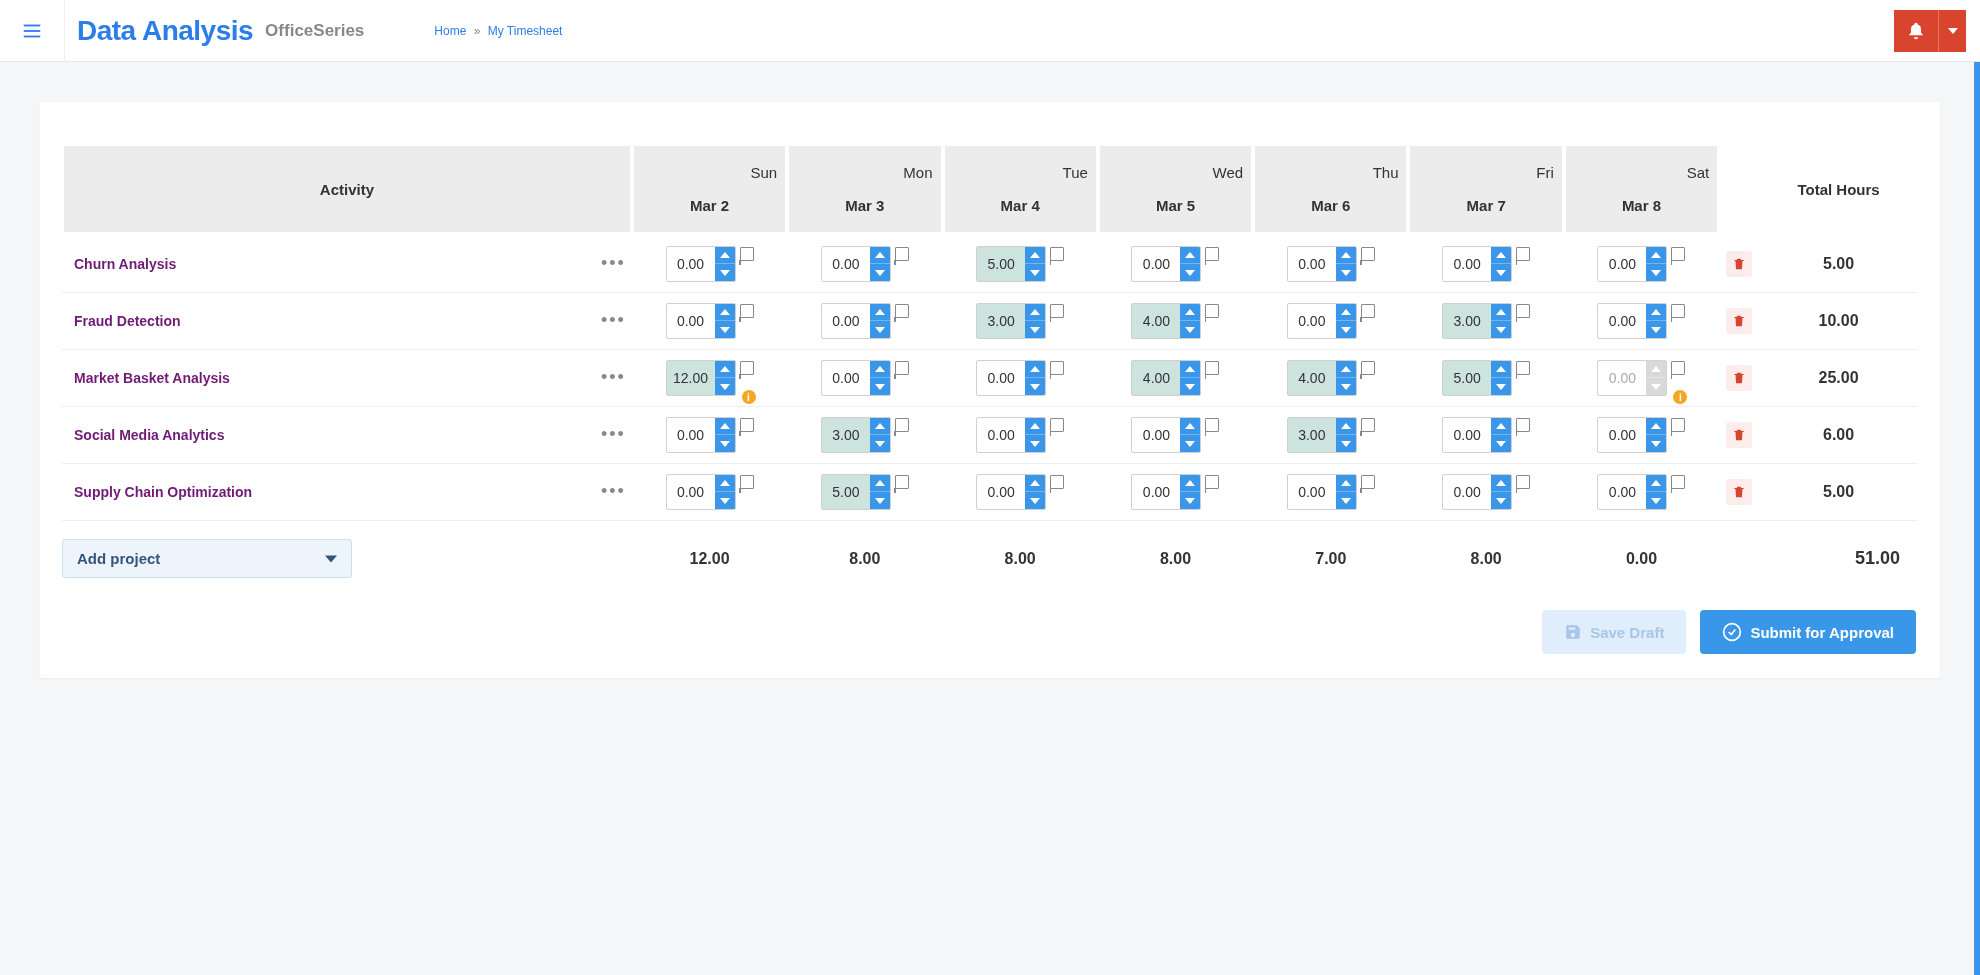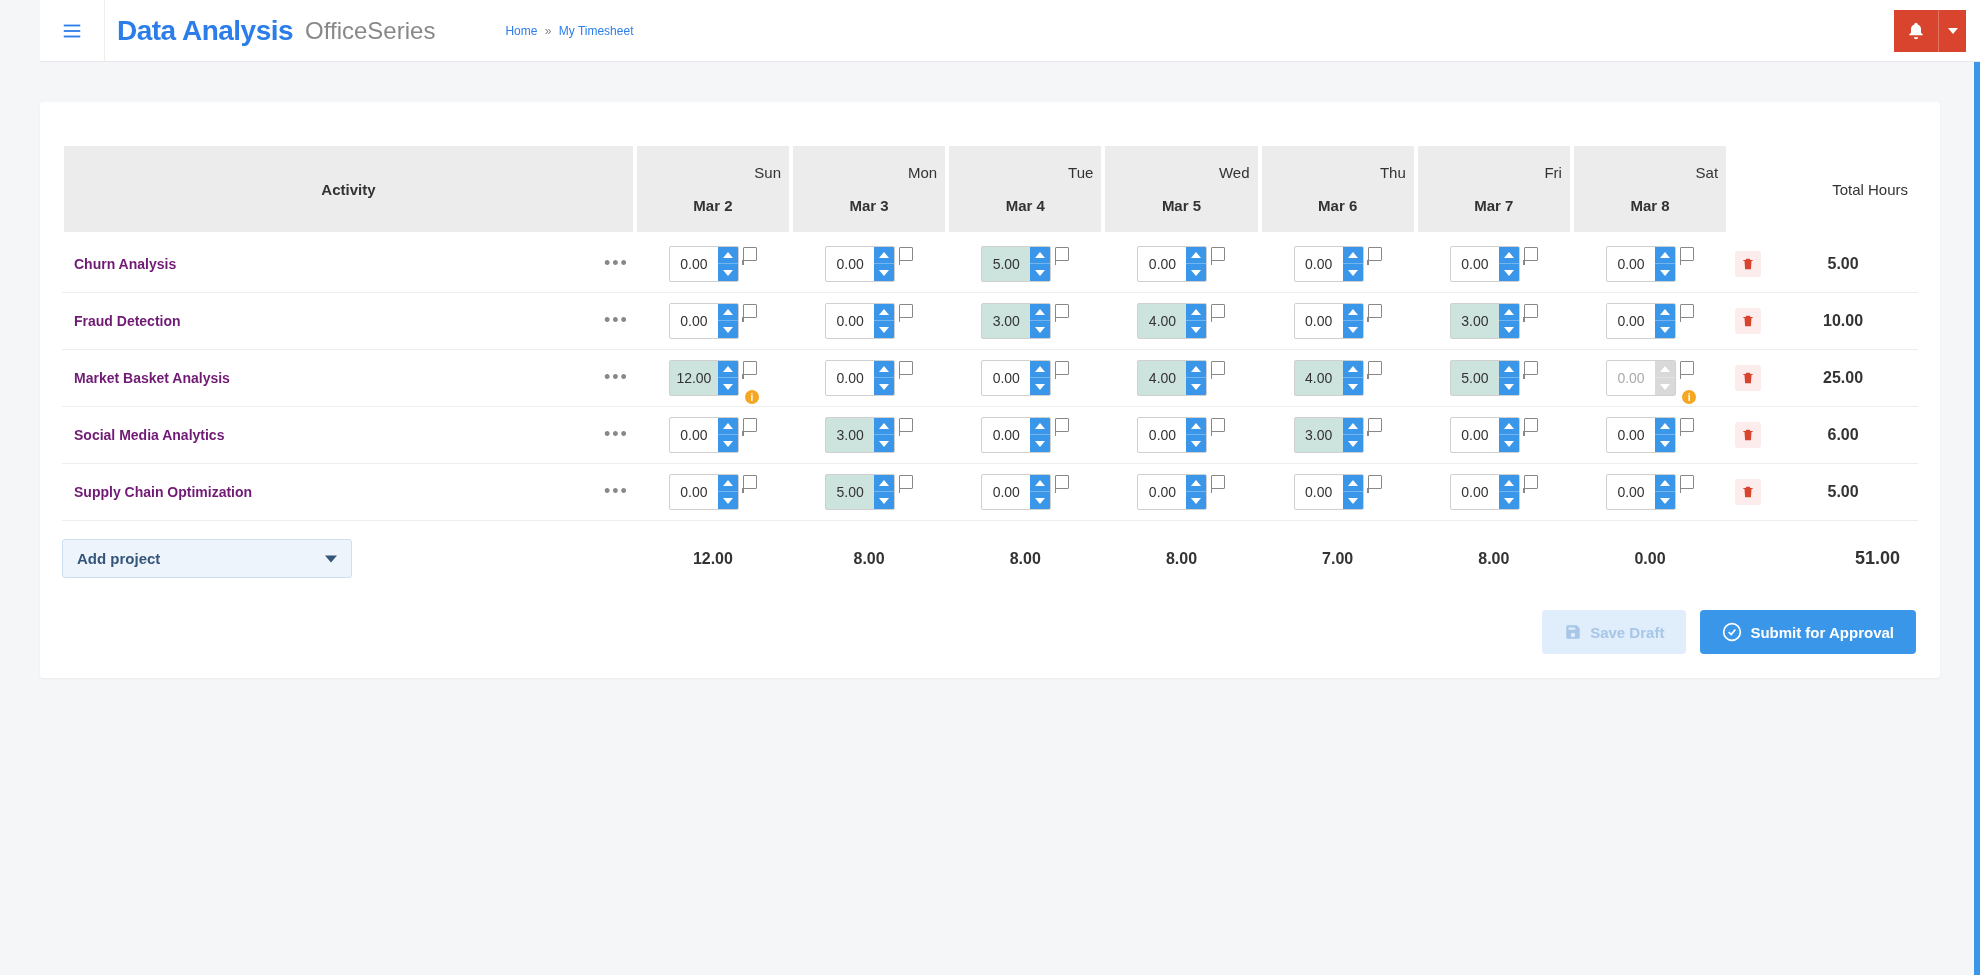--- a/index.html
+++ b/index.html
@@ -1,37 +1,37 @@
 <!DOCTYPE html>
 <html><head>
 <meta charset="utf-8">
 <style>
 * { box-sizing: border-box; margin: 0; padding: 0; }
 body { font-family: "Segoe UI", -apple-system, Helvetica, Arial, sans-serif; background: #f4f6f8; color: #333; font-size: 14px; }
-.top-bar { background: #fff; height: 62px; display: flex; align-items: center; padding: 0 12px; border-bottom: 1px solid #e5e7eb; position: relative; margin-left: 40px; }
+.top-bar { background: #fff; height: 62px; display: flex; align-items: center; padding: 0 12px; border-bottom: 1px solid #e5e7eb; position: relative; }
 .hamburger { width: 40px; height: 40px; display:flex; align-items:center; justify-content:center; cursor:pointer; }
 .hamburger svg { width:22px; height:22px; stroke:#2b7de9; }
 .vdiv { width:1px; height:62px; background:#eee; margin:0 12px; }
 .brand { font-size: 28px; font-weight:700; color:#2b7de9; margin-right:12px; letter-spacing:-0.5px;}
-.sub-brand { font-size:24px; color:#888; font-weight:400; }
+.sub-brand { font-size:17px; color:#888; font-weight:700; }
 .breadcrumbs { margin-left: 70px; font-size:12px; color:#2b7de9; }
 .breadcrumbs .sep { color:#888; margin:0 4px; }
 .breadcrumbs a { color:#2b7de9; text-decoration:none; }
 .top-right { position:absolute; right:14px; top:10px; display:flex; }
 .bell-btn { background:#d9442e; width:44px; height:42px; display:flex; align-items:center; justify-content:center; cursor:pointer;}
 .bell-caret { background:#d9442e; width:28px; height:42px; display:flex; align-items:center; justify-content:center; cursor:pointer; border-left:1px solid rgba(255,255,255,0.25);}
 .bell-btn svg, .bell-caret svg { fill:#fff; }
 .page { padding: 40px; }
 .card { background:#fff; border-radius:3px; box-shadow:0 1px 2px rgba(0,0,0,0.05); padding: 40px 20px 24px 20px; }
 table.ts { width:100%; border-collapse: collapse; }
 table.ts th { background:#ececec; font-weight:600; font-size:15px; color:#333; padding: 18px 8px; text-align:center; border:4px solid #fff; }
 table.ts th.activity { width: 380px; border-top-left-radius:4px; }
 table.ts th .dow { font-weight:400; display:block; margin-bottom:16px;text-align:right;}
 table.ts th .date { font-weight:700; }
-table.ts th.total-h { background:transparent; font-weight:400;text-align:right; }
+table.ts th.total-h { background:transparent; font-weight:700; }
 table.ts td { padding: 10px 6px; border-bottom:1px solid #eee; vertical-align:middle; text-align:center;}
 table.ts td.act-name { text-align:left; font-weight:600; color:#701a75; padding-left:12px;}
 table.ts td.act-menu { width:36px; text-align:center; color:#888; font-size:18px; cursor:pointer; letter-spacing:2px; vertical-align:bottom; padding-bottom:18px;}
 .cell { display:inline-flex; align-items:flex-start; gap:4px; position:relative;}
 .num-wrap { display:flex; border:1px solid #d0d0d0; height:36px; border-radius:2px; overflow:hidden; background:#fff;}
 .num-wrap.filled { background:#cde3dd; }
 .num-wrap.disabled .btns button { background:#d9d9d9; }
 .num-wrap.disabled input { color:#aaa; }
 .num-wrap input { width:48px; border:none; text-align:center; font-size:14px; background:transparent; outline:none; color:#333;}
 .btns { display:flex; flex-direction:column; }

